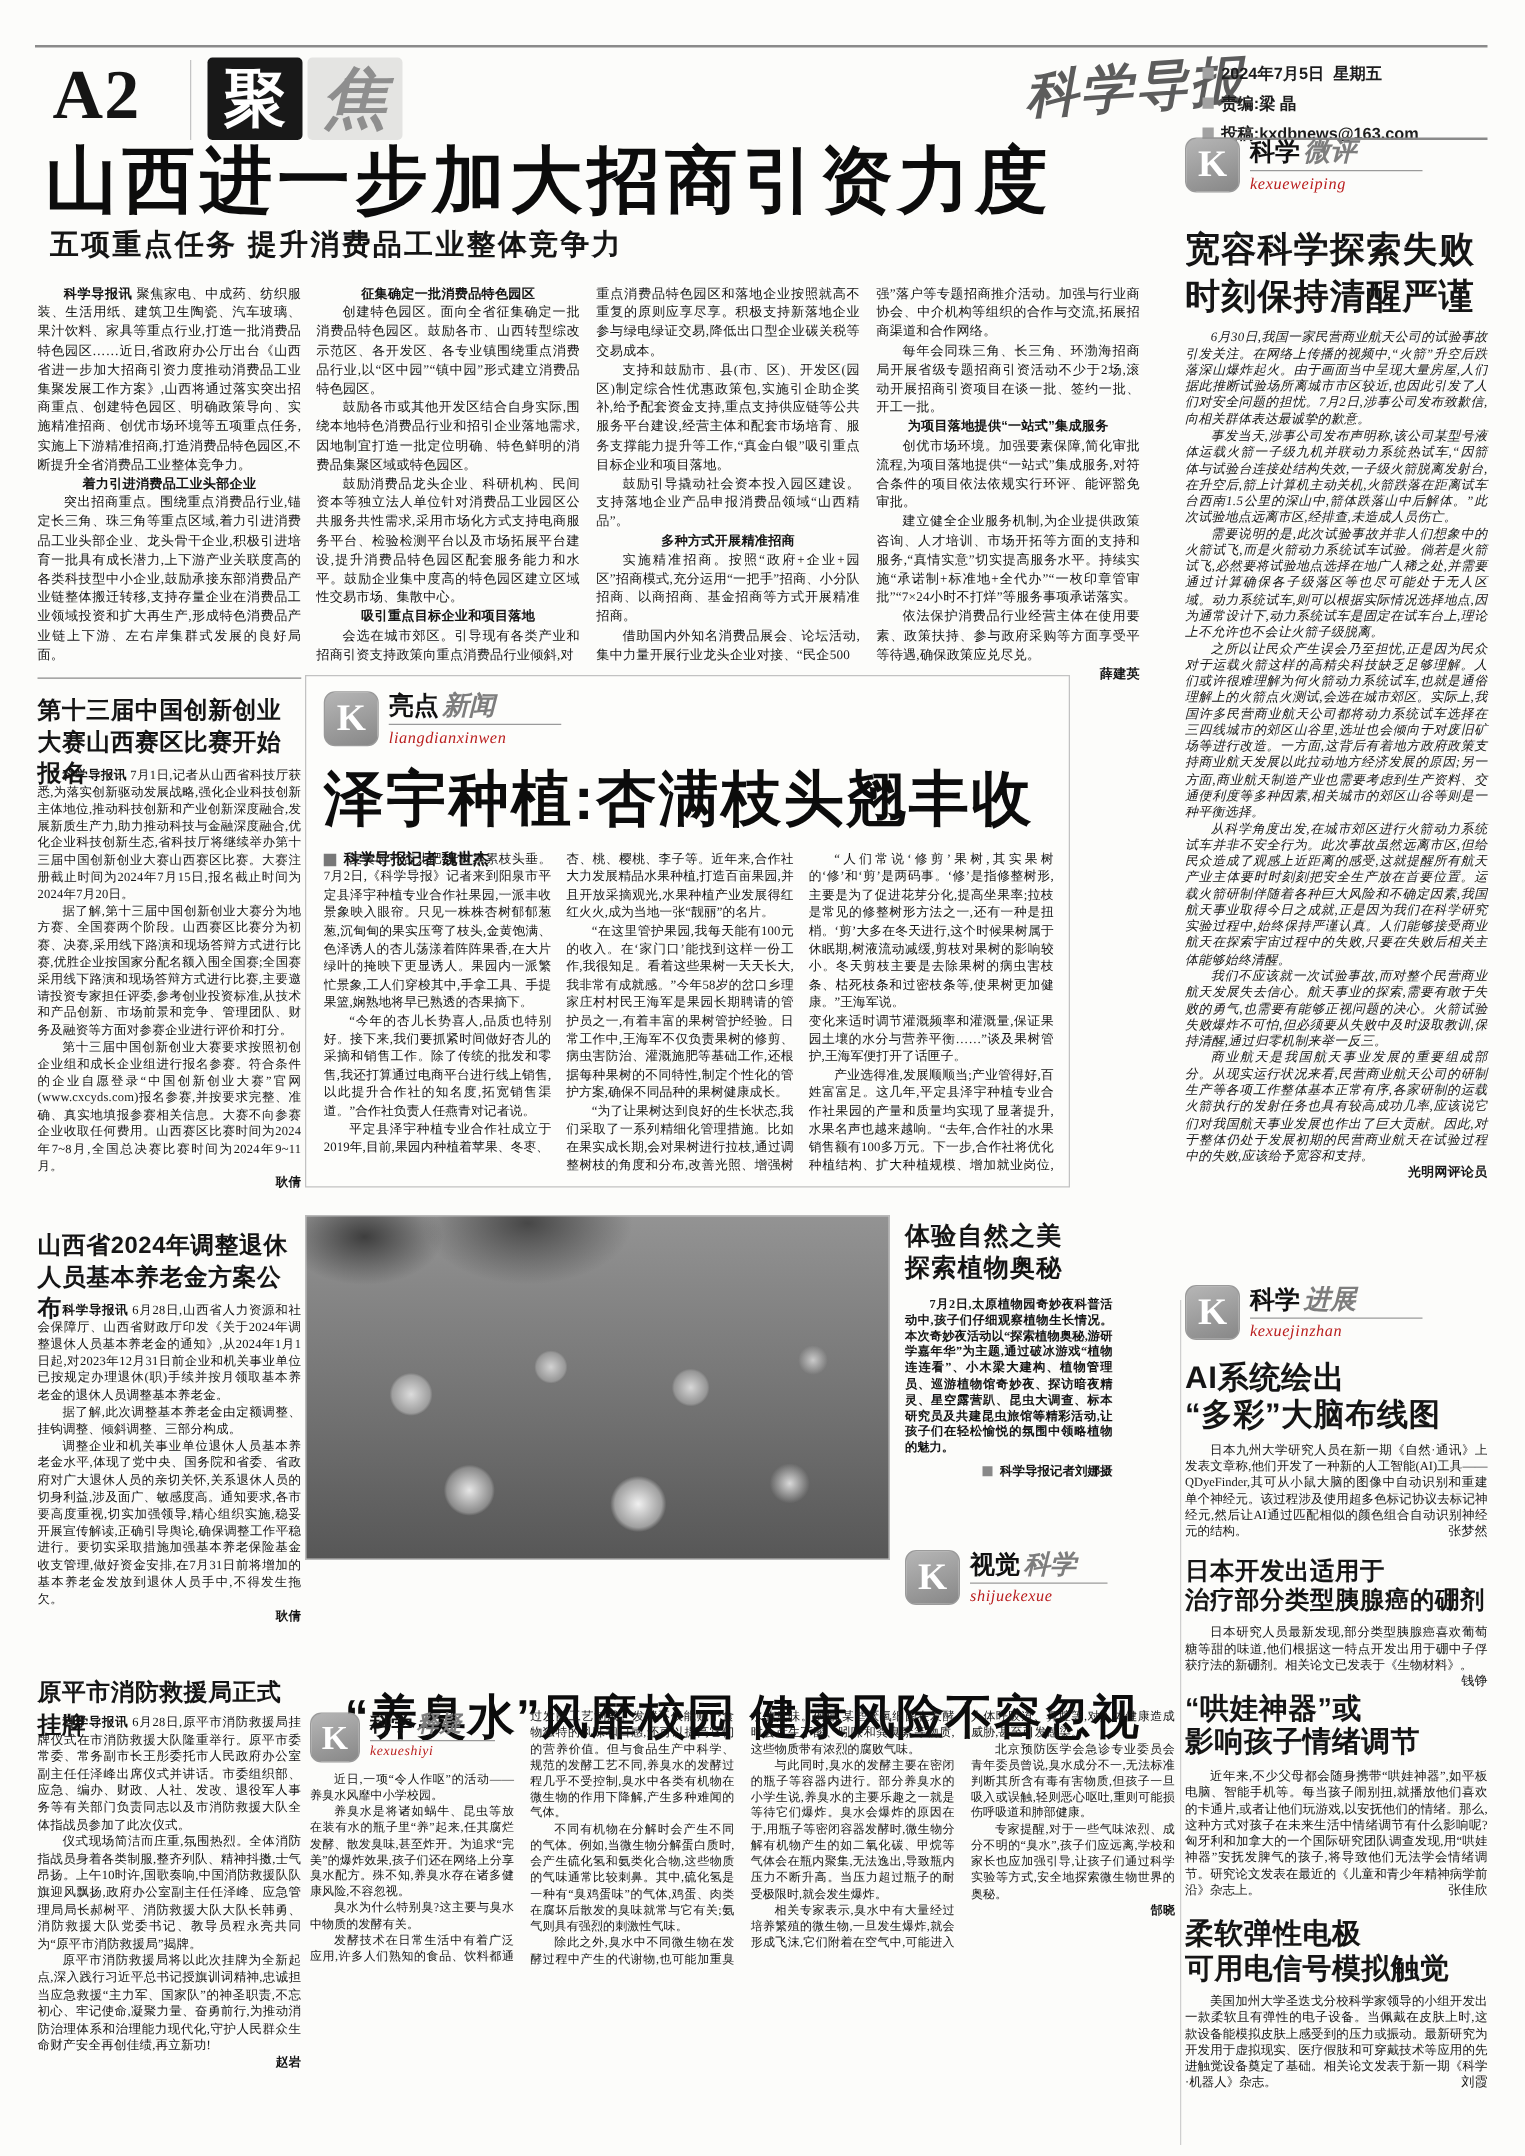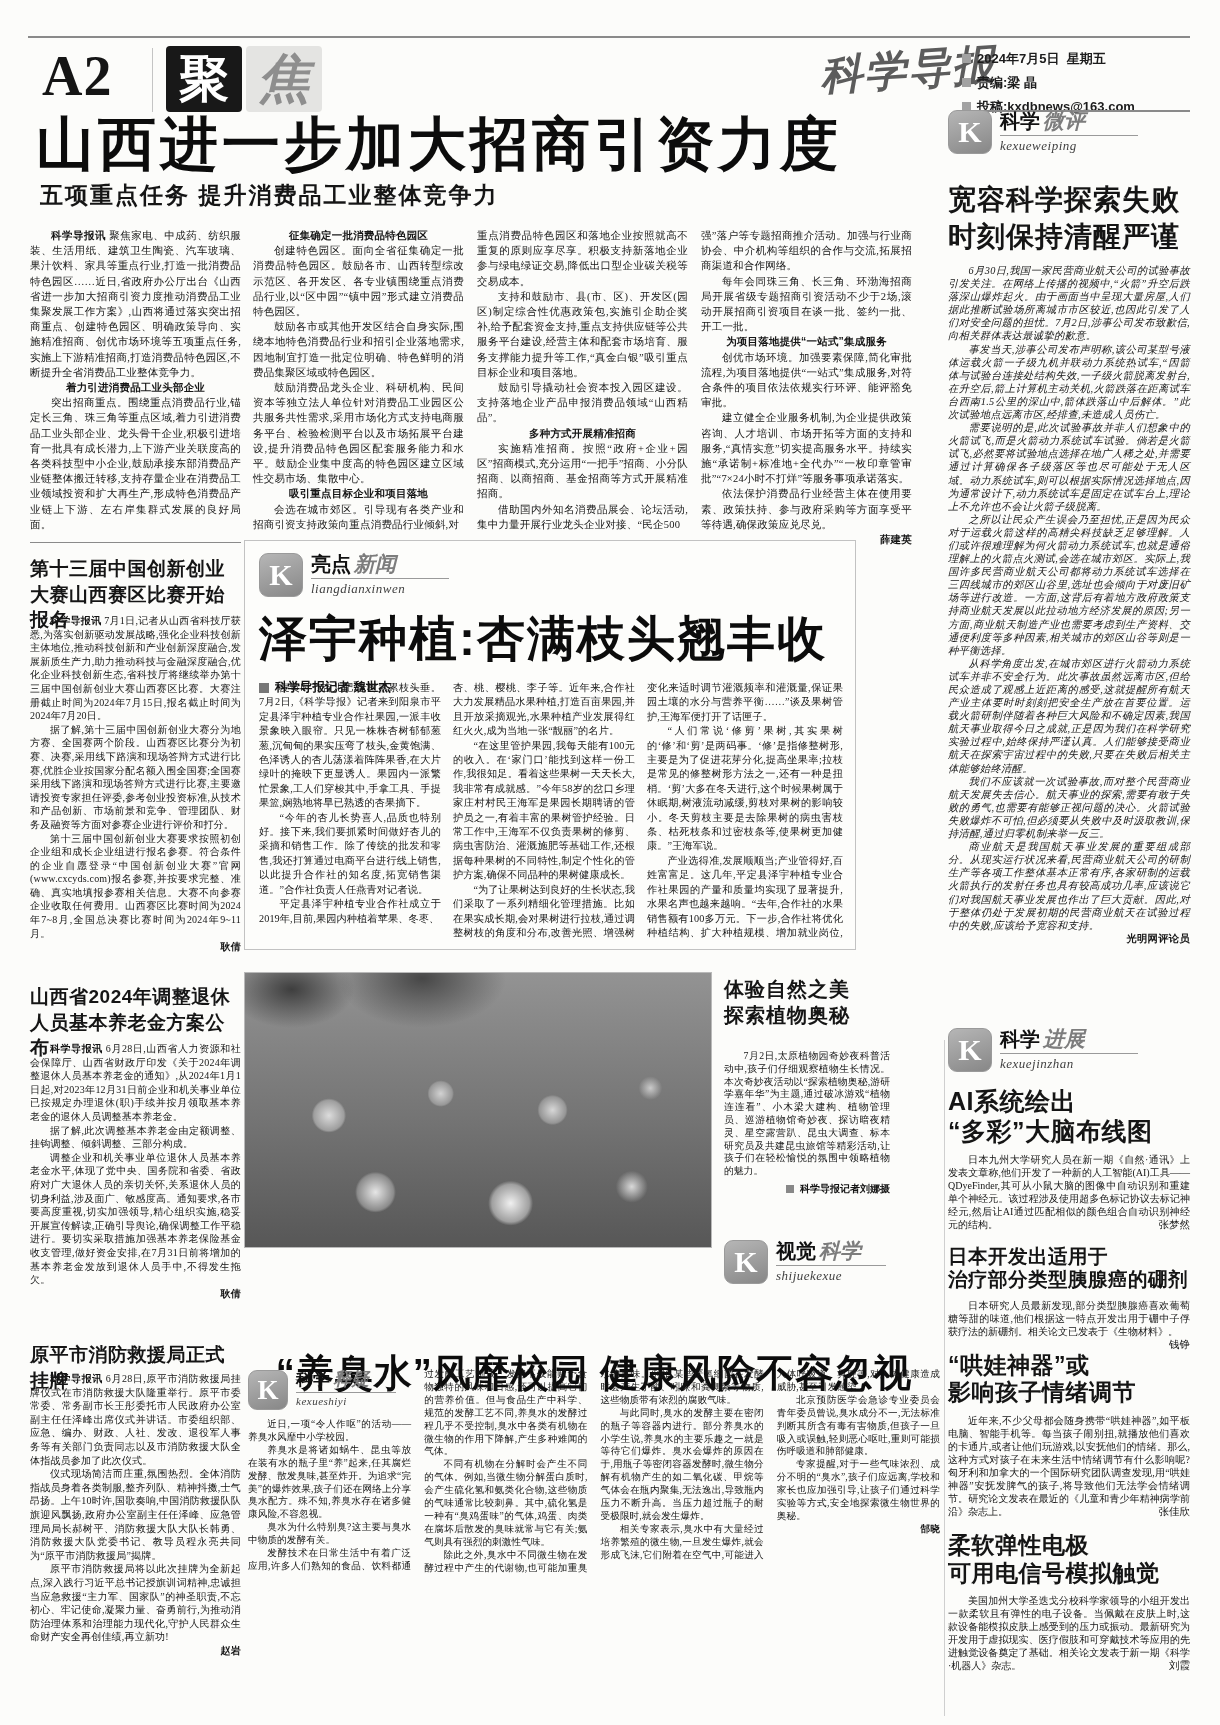--- a/index.html
+++ b/index.html
@@ -38,41 +38,41 @@
   
   .klogo{display:flex;align-items:flex-start;}
   .kbox{width:44px;height:44px;border-radius:9px;background:linear-gradient(160deg,#b6b6b6,#878787);
         border:1px solid #9a9a9a;color:#fff;font-family:"Liberation Serif",serif;font-weight:700;font-size:30px;
         display:flex;align-items:center;justify-content:center;flex:none;}
   .kmeta{margin-left:8px;}
   .kname{white-space:nowrap;line-height:1.05;}
   .kname-bold{font-family:"Liberation Sans",sans-serif;font-weight:900;font-size:20px;color:#111;}
   .kname-script{font-family:"Liberation Serif",serif;font-style:italic;font-weight:700;font-size:21px;color:#7d7d7d;margin-left:3px;}
   .krule{height:1px;background:#9a9a9a;margin:3px 0 2px 0;width:138px;}
-  .kpinyin{font-family:"Liberation Serif",serif;font-style:italic;font-size:13px;color:#404040;letter-spacing:.5px;}
+  .kpinyin{font-family:"Liberation Serif",serif;font-style:italic;font-size:13px;color:#b91c1c;letter-spacing:.5px;}
   
   .ld-box{border:1px solid #c2c2c2;background:#fdfdfb;}
   .byline{display:flex;align-items:center;font-family:"Liberation Sans",sans-serif;font-weight:700;font-size:12.5px;}
   .b-sq{display:inline-block;width:10px;height:10px;background:#777;margin-right:6px;}
   .zw-col{position:absolute;top:140px;height:258px;overflow:hidden;font-size:10.2px;line-height:14.4px;text-align:justify;letter-spacing:.1px;}
   
   .photo{border:1px solid #b9b9b9;background:
     radial-gradient(ellipse 90px 55px at 10% 6%, #3e3e3e, rgba(62,62,62,0) 70%),
     radial-gradient(ellipse 120px 70px at 38% 2%, #474747, rgba(71,71,71,0) 70%),
     radial-gradient(circle 26px at 18% 52%, #dcdcdc, #9e9e9e 58%, rgba(158,158,158,0) 66%),
     radial-gradient(circle 21px at 42% 44%, #d2d2d2, #989898 55%, rgba(152,152,152,0) 63%),
     radial-gradient(circle 24px at 66% 50%, #d7d7d7, #969696 55%, rgba(150,150,150,0) 63%),
     radial-gradient(circle 19px at 87% 42%, #cacaca, rgba(150,150,150,0) 62%),
     radial-gradient(circle 30px at 28% 80%, #e6e6e6, #8c8c8c 60%, rgba(140,140,140,0) 68%),
     radial-gradient(circle 34px at 57% 84%, #f0f0f0, #a0a0a0 55%, rgba(160,160,160,0) 66%),
     radial-gradient(circle 25px at 83% 78%, #d9d9d9, rgba(160,160,160,0) 64%),
     linear-gradient(180deg,#939393,#737373 55%,#575757);}
   
   .cap-title{font-family:"Liberation Sans",sans-serif;font-weight:800;font-size:20px;letter-spacing:1px;text-align:left;line-height:1.3;}
-  .cap-body{font-size:9.8px;line-height:12.8px;text-align:justify;margin-top:22px;}
+  .cap-body{font-size:9.8px;line-height:12.8px;text-align:justify;margin-top:10px;font-weight:bold;}
   .cap-credit{display:flex;align-items:center;justify-content:flex-end;margin-top:4px;
               font-family:"Liberation Sans",sans-serif;font-weight:700;font-size:10px;}
   
   .wp-body{font-size:10.3px;line-height:13.1px;text-align:justify;font-style:italic;letter-spacing:.3px;}
   .wp-body .sign{font-style:normal;}
   
   .bt-body{column-count:4;column-gap:13px;font-size:9.6px;line-height:12.9px;text-align:justify;
            height:350px;overflow:hidden;letter-spacing:.1px;}
   .bt-logo{float:left;width:152px;margin:2px 0 8px 0;}
   
@@ -206,22 +206,22 @@
         <p class="para">麦黄时节杏儿肥,老树累累枝头垂。7月2日,《科学导报》记者来到阳泉市平定县泽宇种植专业合作社果园,一派丰收景象映入眼帘。只见一株株杏树郁郁葱葱,沉甸甸的果实压弯了枝头,金黄饱满、色泽诱人的杏儿荡漾着阵阵果香,在大片绿叶的掩映下更显诱人。果园内一派繁忙景象,工人们穿梭其中,手拿工具、手提果篮,娴熟地将早已熟透的杏果摘下。</p>
         <p class="para">“今年的杏儿长势喜人,品质也特别好。接下来,我们要抓紧时间做好杏儿的采摘和销售工作。除了传统的批发和零售,我还打算通过电商平台进行线上销售,以此提升合作社的知名度,拓宽销售渠道。”合作社负责人任燕青对记者说。</p>
         <p class="para">平定县泽宇种植专业合作社成立于2019年,目前,果园内种植着苹果、冬枣、</p>
       </div>
     <div class="zw-col" style="left:208px;width:182px;">
         <p class="para noind">杏、桃、樱桃、李子等。近年来,合作社大力发展精品水果种植,打造百亩果园,并且开放采摘观光,水果种植产业发展得红红火火,成为当地一张“靓丽”的名片。</p>
         <p class="para">“在这里管护果园,我每天能有100元的收入。在‘家门口’能找到这样一份工作,我很知足。看着这些果树一天天长大,我非常有成就感。”今年58岁的岔口乡理家庄村村民王海军是果园长期聘请的管护员之一,有着丰富的果树管护经验。日常工作中,王海军不仅负责果树的修剪、病虫害防治、灌溉施肥等基础工作,还根据每种果树的不同特性,制定个性化的管护方案,确保不同品种的果树健康成长。</p>
         <p class="para">“为了让果树达到良好的生长状态,我们采取了一系列精细化管理措施。比如在果实成长期,会对果树进行拉枝,通过调整树枝的角度和分布,改善光照、增强树体通风,来为果实的正常发育创造有利条件。果树管护是个系统工程,除了要懂技术,还需要密切观察天气变化。我们会根据气候</p>
       </div>
     <div class="zw-col" style="left:402px;width:196px;">
+        <p class="para">“人们常说‘修剪’果树,其实果树的‘修’和‘剪’是两码事。‘修’是指修整树形,主要是为了促进花芽分化,提高坐果率;拉枝是常见的修整树形方法之一,还有一种是扭梢。‘剪’大多在冬天进行,这个时候果树属于休眠期,树液流动减缓,剪枝对果树的影响较小。冬天剪枝主要是去除果树的病虫害枝条、枯死枝条和过密枝条等,使果树更加健康。”王海军说。</p>
         <p class="para noind">变化来适时调节灌溉频率和灌溉量,保证果园土壤的水分与营养平衡……”谈及果树管护,王海军便打开了话匣子。</p>
-        <p class="para">“人们常说‘修剪’果树,其实果树的‘修’和‘剪’是两码事。‘修’是指修整树形,主要是为了促进花芽分化,提高坐果率;拉枝是常见的修整树形方法之一,还有一种是扭梢。‘剪’大多在冬天进行,这个时候果树属于休眠期,树液流动减缓,剪枝对果树的影响较小。冬天剪枝主要是去除果树的病虫害枝条、枯死枝条和过密枝条等,使果树更加健康。”王海军说。</p>
         <p class="para">产业选得准,发展顺顺当;产业管得好,百姓富富足。这几年,平定县泽宇种植专业合作社果园的产量和质量均实现了显著提升,水果名声也越来越响。“去年,合作社的水果销售额有100多万元。下一步,合作社将优化种植结构、扩大种植规模、增加就业岗位,让更多村民在家门口实现就业,共享这份‘甜蜜果实’。”谈及未来规划,任燕青信心满满地对记者说。</p>
       </div>
   </div>
 
   <div class="abs photo" style="left:244px;top:972px;width:468px;height:276px;"></div>
   <div class="abs" style="left:724px;top:976px;width:166px;">
     <div class="cap-title">体验自然之美</div>
     <div class="cap-title">探索植物奥秘</div>
     <div class="cap-body para">7月2日,太原植物园奇妙夜科普活动中,孩子们仔细观察植物生长情况。本次奇妙夜活动以“探索植物奥秘,游研学嘉年华”为主题,通过破冰游戏“植物连连看”、小木梁大建构、植物管理员、巡游植物馆奇妙夜、探访暗夜精灵、星空露营趴、昆虫大调查、标本研究员及共建昆虫旅馆等精彩活动,让孩子们在轻松愉悦的氛围中领略植物的魅力。</div>
     <div class="cap-credit">

